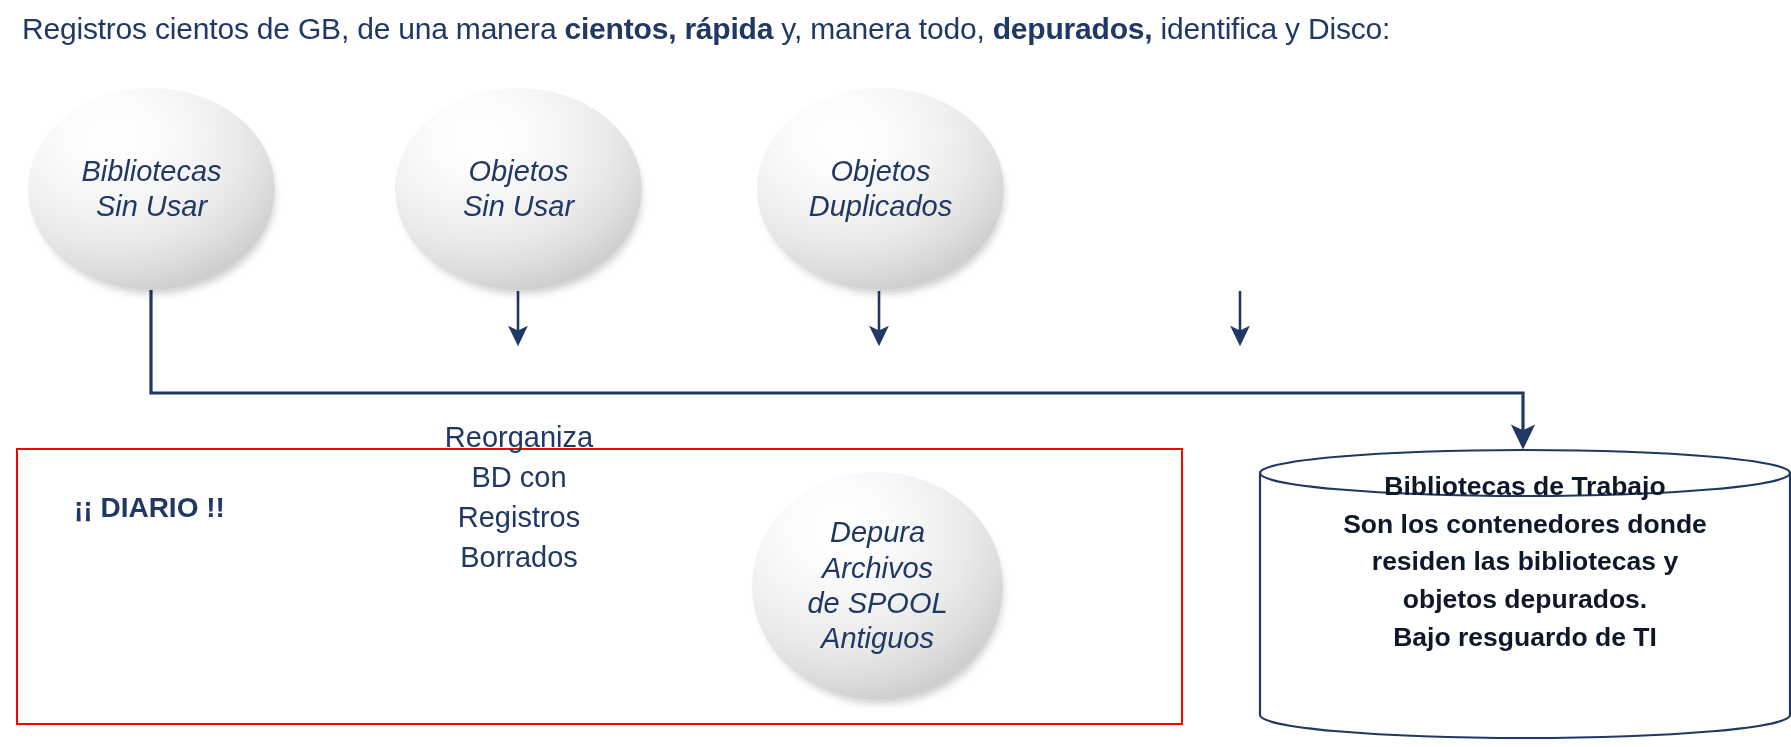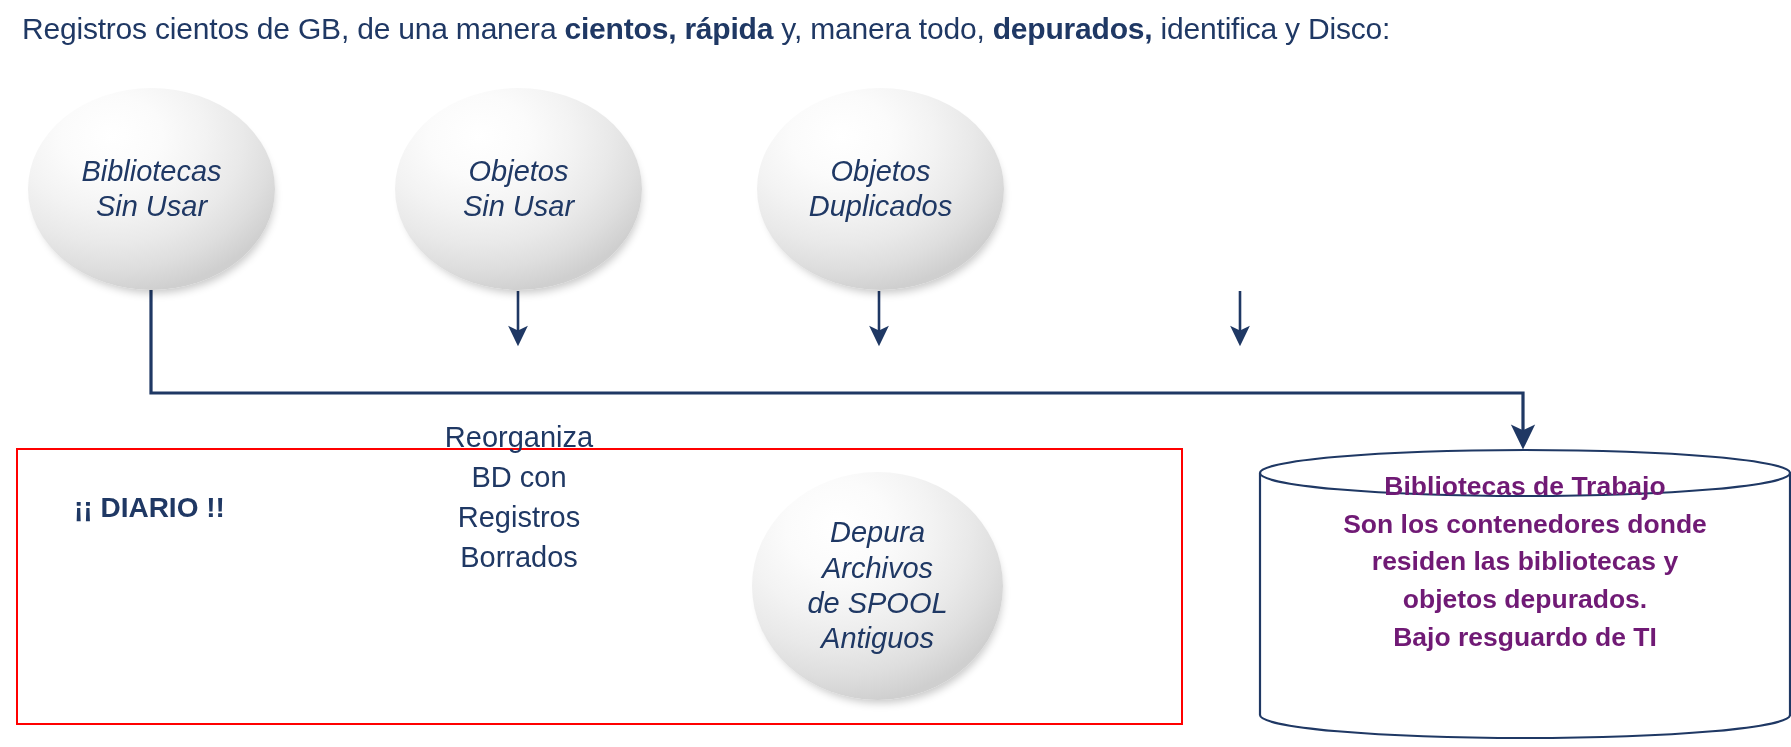--- a/index.html
+++ b/index.html
@@ -118,21 +118,21 @@
     height: 292px;
   }
   #cyl-text {
     position: absolute;
     left: 1272px;
     top: 468px;
     width: 506px;
     text-align: center;
     font-size: 26.5px;
     font-weight: bold;
-    color: #701a75;
+    color: #0f172a;
     line-height: 1.42;
     white-space: pre-line;
     z-index: 3;
   }
 </style>
 </head>
 <body>
 
 <div id="stage">
 

